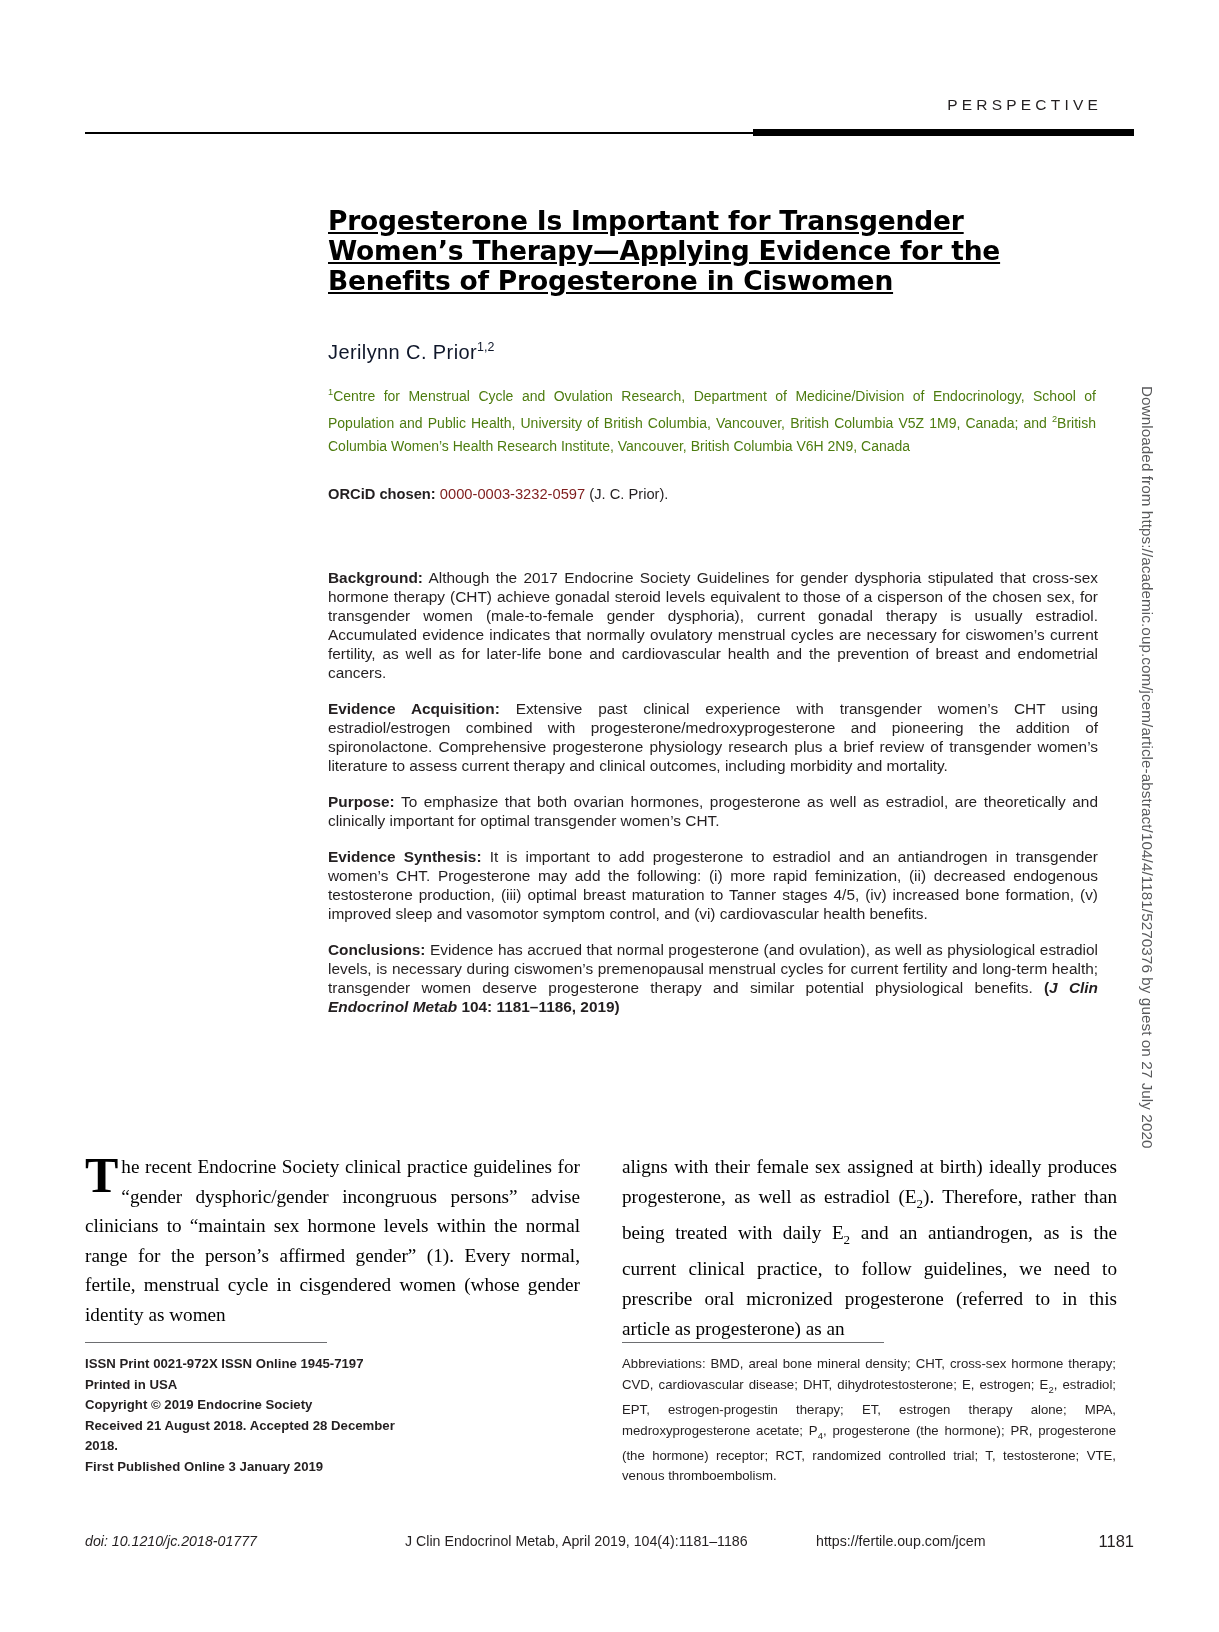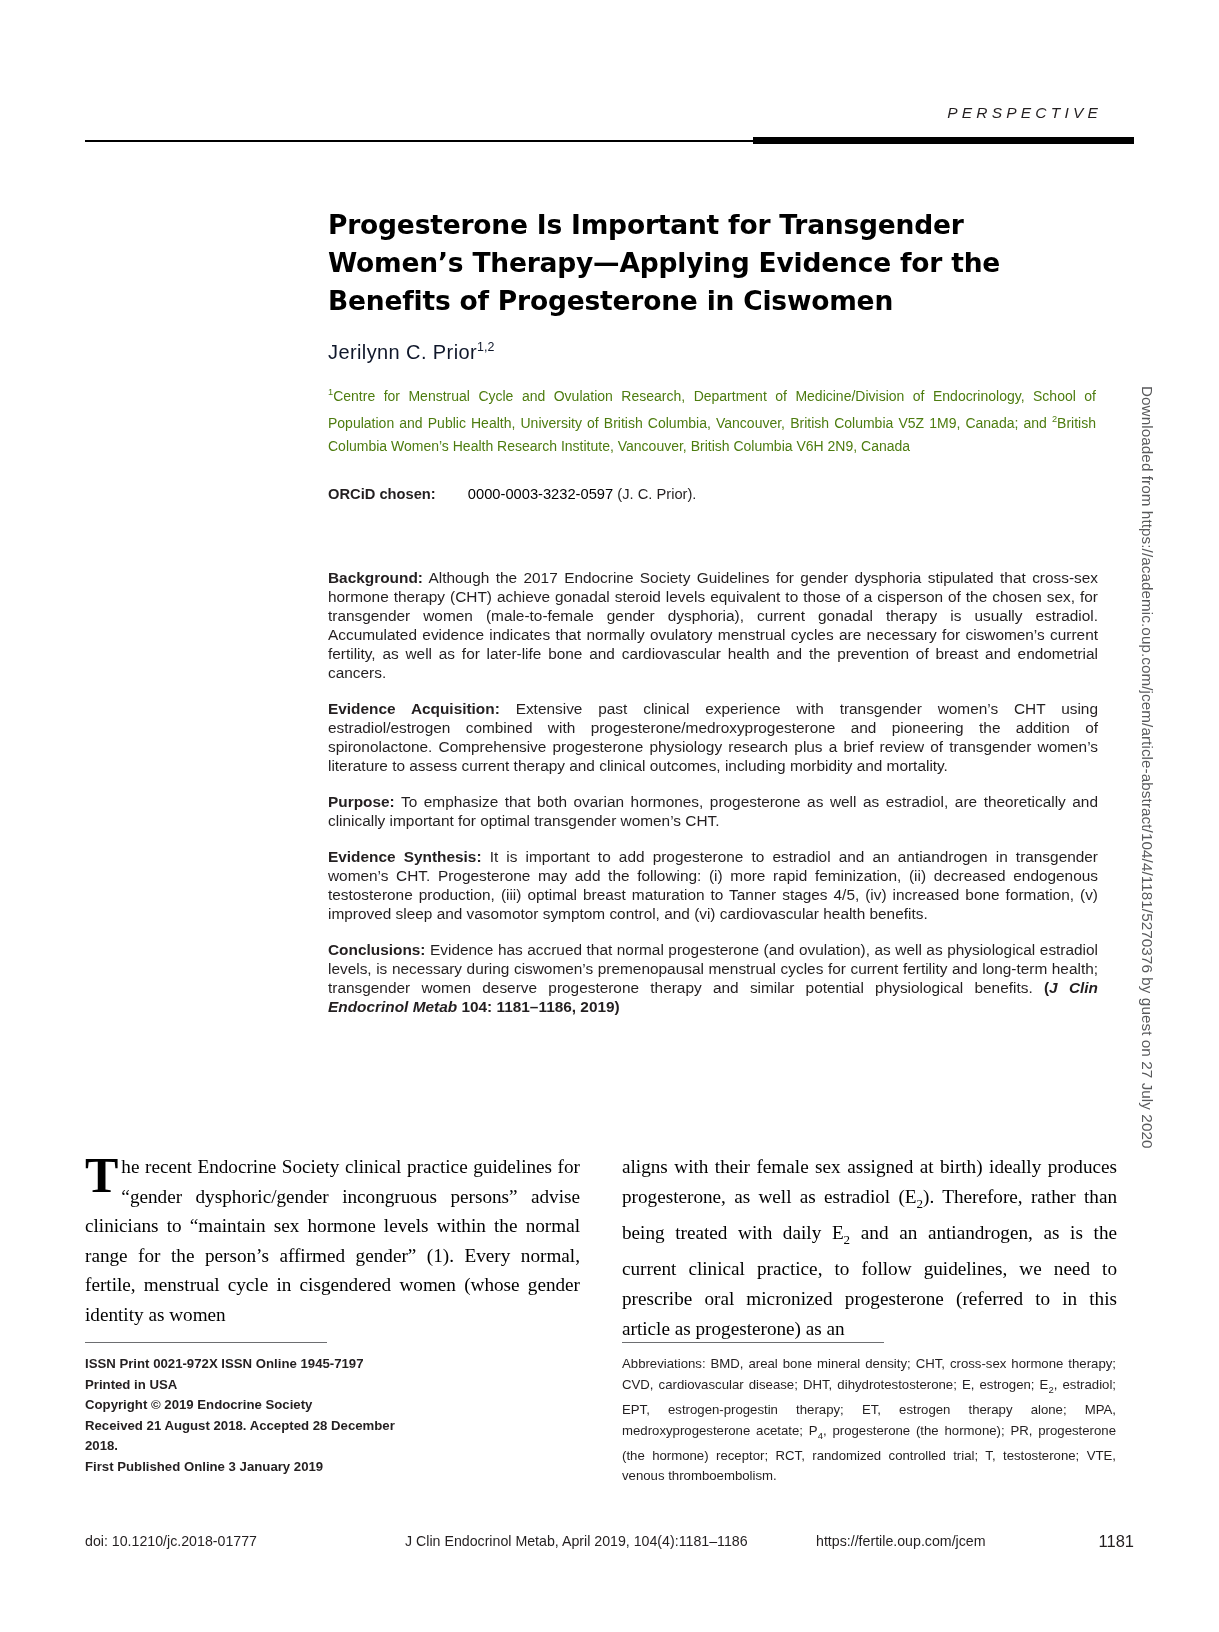--- a/index.html
+++ b/index.html
@@ -18,24 +18,23 @@
 
   .page {
     position: absolute;
     inset: 0;
   }
 
   
   .runhead {
     position: absolute;
     left: 85px;
-    top: 104px;
+    top: 96px;
     width: 1049px;
     height: 46px;
-    font-style: italic;
   }
   .runhead-label {
     position: absolute;
     right: 32px;
     top: 0px;
     font-size: 15.5px;
     letter-spacing: 4.2px;
     color: #231f20;
     font-family: "Liberation Sans", sans-serif;
   }
@@ -58,23 +57,24 @@
 
   
   .title {
     position: absolute;
     left: 328px;
     top: 188px;
     width: 760px;
     font-family: "DejaVu Sans", sans-serif;
     font-weight: bold;
     font-size: 26.5px;
-    line-height: 38px;
+    line-height: 30px;
     letter-spacing: -0.2px;
     color: #000;
+    text-decoration: underline;
   }
 
   .author {
     position: absolute;
     left: 328px;
     top: 340px;
     font-size: 20px;
     color: #0f172a;
     letter-spacing: 0.4px;
   }
@@ -95,21 +95,21 @@
   .orcid {
     position: absolute;
     left: 328px;
     top: 483px;
     width: 768px;
     font-size: 14.7px;
     line-height: 22px;
     color: #231f20;
   }
   .orcid b { font-weight: bold; }
-  .orcid a { color: #000000; text-decoration: none; margin-left: 28px; }
+  .orcid a { color: #7f1d1d; text-decoration: none; }
 
   
   .abstract {
     position: absolute;
     left: 328px;
     top: 568px;
     width: 770px;
   }
   .abs-p {
     font-size: 15.4px;
@@ -185,21 +185,21 @@
   
   .footer {
     position: absolute;
     left: 85px;
     top: 1533px;
     width: 1049px;
     height: 22px;
     font-size: 14.2px;
     color: #231f20;
   }
-  .footer .doi { position: absolute; left: 0; top: 0; }
+  .footer .doi { position: absolute; left: 0; top: 0; font-style: italic; }
   .footer .jref { position: absolute; left: 320px; top: 0; }
   .footer .url { position: absolute; left: 731px; top: 0; }
   .footer .pageno {
     position: absolute;
     right: 0;
     top: -1px;
     font-weight: normal;
     font-size: 16.5px;
   }
 

